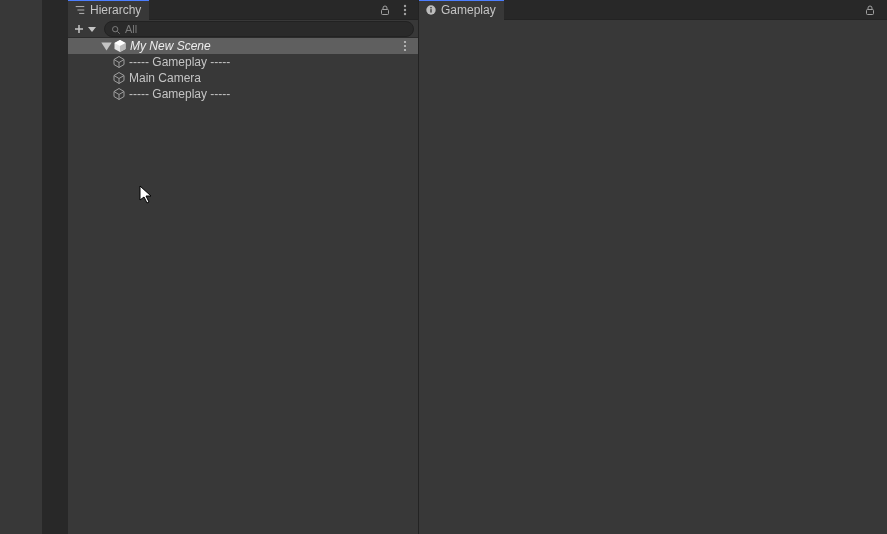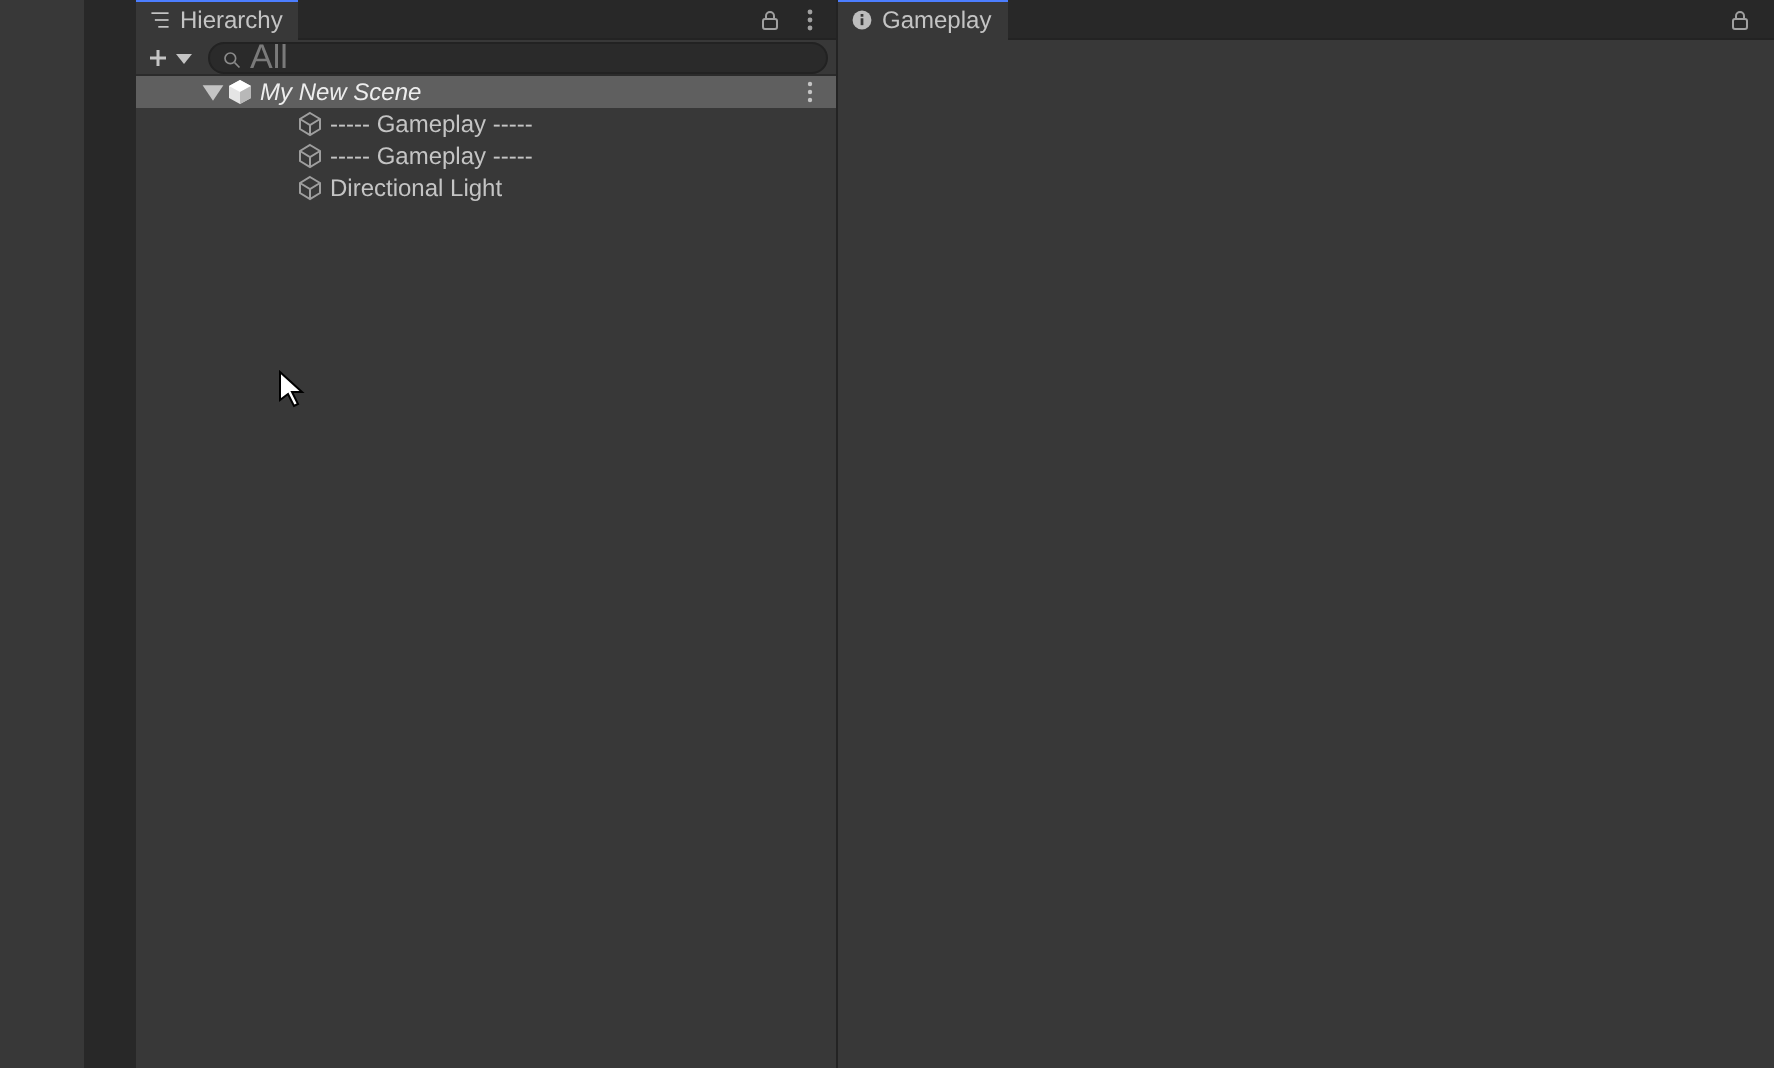--- a/index.html
+++ b/index.html
@@ -121,21 +121,21 @@
     align-items: center;
     padding: 0 6px;
     gap: 4px;
   }
   .search-wrap input {
     flex: 1;
     background: transparent;
     border: none;
     outline: none;
     color: #C4C4C4;
-    font-size: 17px;
+    font-size: 11px;
     height: 14px;
   }
   .search-wrap input::placeholder { color: #7a7a7a; }
   .search-icon {
     width: 10px; height: 10px;
     color: #8a8a8a;
   }
 
   
   .tree {
@@ -166,21 +166,21 @@
     white-space: nowrap;
   }
   .row-scene .row-label { color: #EDEDED; font-style: italic; }
   .row-icon {
     width: 14px; height: 14px;
     display: inline-flex;
     align-items: center; justify-content: center;
     margin-right: 3px;
   }
   .row-icon svg { width: 14px; height: 14px; }
-  .row-indent-2 { padding-left: 80px; }
+  .row-indent-2 { padding-left: 44px; }
 
   .row-scene .row-menu {
     margin-left: auto;
     margin-right: 6px;
   }
   .row-scene .row-indent-space { width: 30px; display:inline-block; }
 
   
   .cursor-pointer {
     position: absolute;
@@ -294,46 +294,46 @@
               <g fill="none" stroke="#9E9E9E" stroke-width="1">
             <polygon points="7,1.5 12,4.5 12,9.5 7,12.5 2,9.5 2,4.5"></polygon>
             <polyline points="2,4.5 7,7.5 12,4.5"></polyline>
             <line x1="7" y1="7.5" x2="7" y2="12.5"></line>
           </g>
             </svg>
         </span>
         <span class="row-label">----- Gameplay -----</span>
       </div>
 
-
       <div class="row row-indent-2">
         <span class="row-icon">
           <svg viewBox="0 0 14 14">
               <g fill="none" stroke="#9E9E9E" stroke-width="1">
             <polygon points="7,1.5 12,4.5 12,9.5 7,12.5 2,9.5 2,4.5"></polygon>
             <polyline points="2,4.5 7,7.5 12,4.5"></polyline>
             <line x1="7" y1="7.5" x2="7" y2="12.5"></line>
           </g>
             </svg>
         </span>
-        <span class="row-label">----- Gameplay -----</span>
+        <span class="row-label">Main Camera</span>
       </div>
 
       <div class="row row-indent-2">
         <span class="row-icon">
           <svg viewBox="0 0 14 14">
               <g fill="none" stroke="#9E9E9E" stroke-width="1">
             <polygon points="7,1.5 12,4.5 12,9.5 7,12.5 2,9.5 2,4.5"></polygon>
             <polyline points="2,4.5 7,7.5 12,4.5"></polyline>
             <line x1="7" y1="7.5" x2="7" y2="12.5"></line>
           </g>
             </svg>
         </span>
-        <span class="row-label">Directional Light</span>
-      </div>
+        <span class="row-label">----- Gameplay -----</span>
+      </div>
+
 
 
       <div class="cursor-pointer" style="left:71px; top:147px;">
         <svg viewBox="0 0 16 20">
           <polygon points="1,1 1,15 5,12 8,18 10,17 7,11 12,11" fill="#FFFFFF" stroke="#000000" stroke-width="1"></polygon>
         </svg>
       </div>
 
     </div>
   </div>

